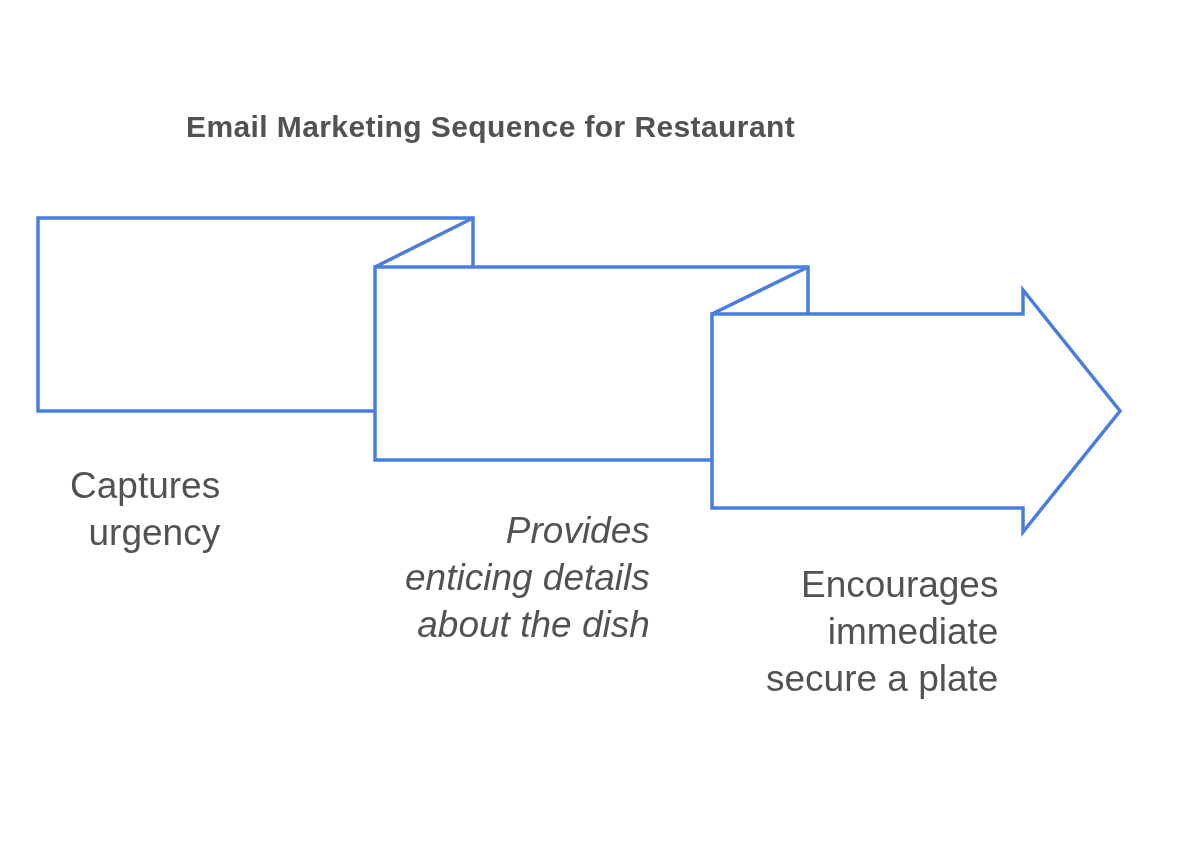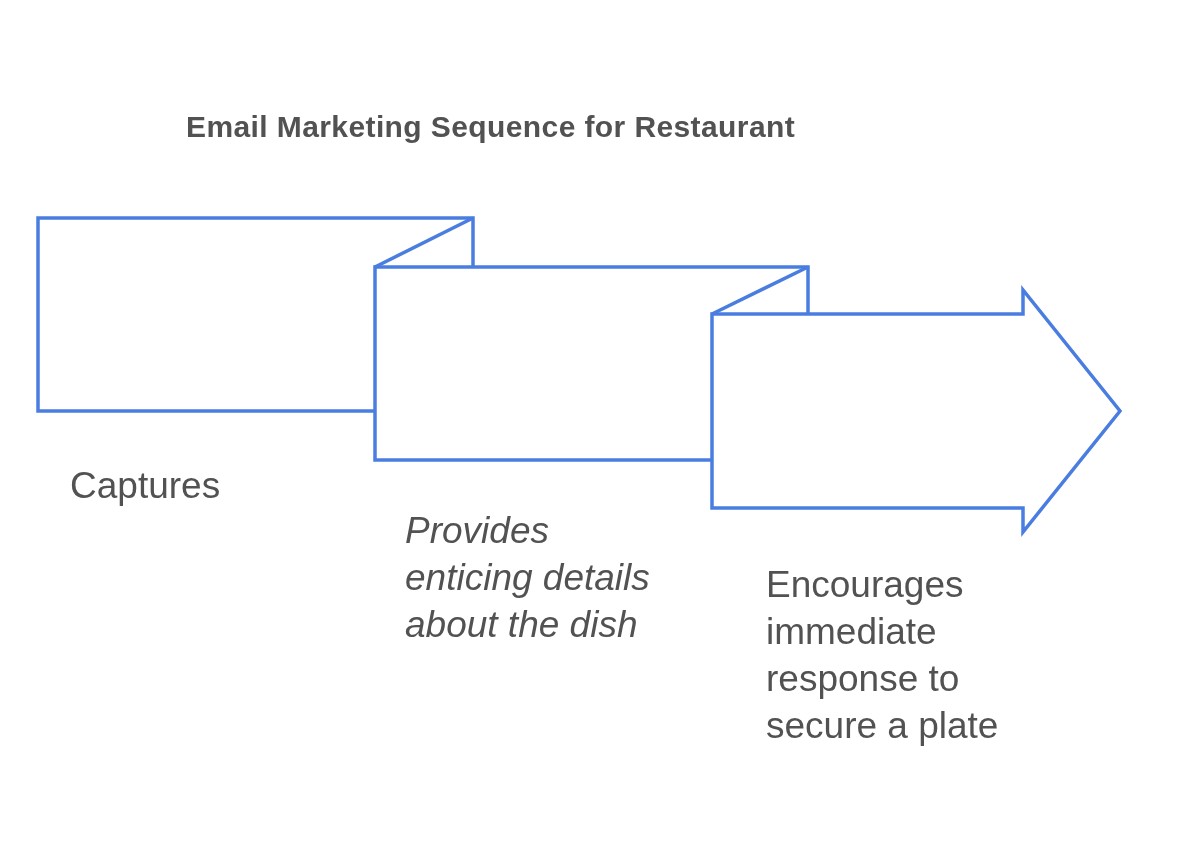--- a/index.html
+++ b/index.html
@@ -29,21 +29,21 @@
     stroke-linecap:butt;
   }
   .diagram-title{
     position:absolute;left:186px;top:111px;margin:0;
     font-size:30px;line-height:32px;font-weight:700;
     letter-spacing:0.4px;color:var(--text-color);white-space:nowrap;
   }
   .step-label{
     position:absolute;
     font-size:37px;line-height:47px;font-weight:400;
-    color:var(--text-color);white-space:nowrap;
+    color:var(--text-color);white-space:nowrap;text-align:right;
   }
   .step-label .line{display:block;}
   #label-1{left:70px;top:462px;}
   #label-2{left:405px;top:507px;font-style:italic;}
   #label-3{left:766px;top:561px;}
 </style>
 </head>
 <body>
 
 <div class="stage">
@@ -58,28 +58,28 @@
 
     <polygon class="outlined" points="712,314 1023,314 1023,290 1120,411 1023,532 1023,508 712,508"></polygon>
 
     <line class="fold" x1="712" y1="314" x2="808" y2="267"></line>
   </svg>
 
   <h1 class="diagram-title">Email Marketing Sequence for Restaurant</h1>
 
   <div class="step-label" id="label-1">
     <span class="line">Captures</span>
+    <span class="line">urgency</span>
   </div>
 
   <div class="step-label" id="label-2">
     <span class="line">Provides</span>
     <span class="line">enticing details</span>
     <span class="line">about the dish</span>
   </div>
 
   <div class="step-label" id="label-3">
     <span class="line">Encourages</span>
     <span class="line">immediate</span>
-    <span class="line">response to</span>
     <span class="line">secure a plate</span>
   </div>
 
 </div>
 
 </body></html>

